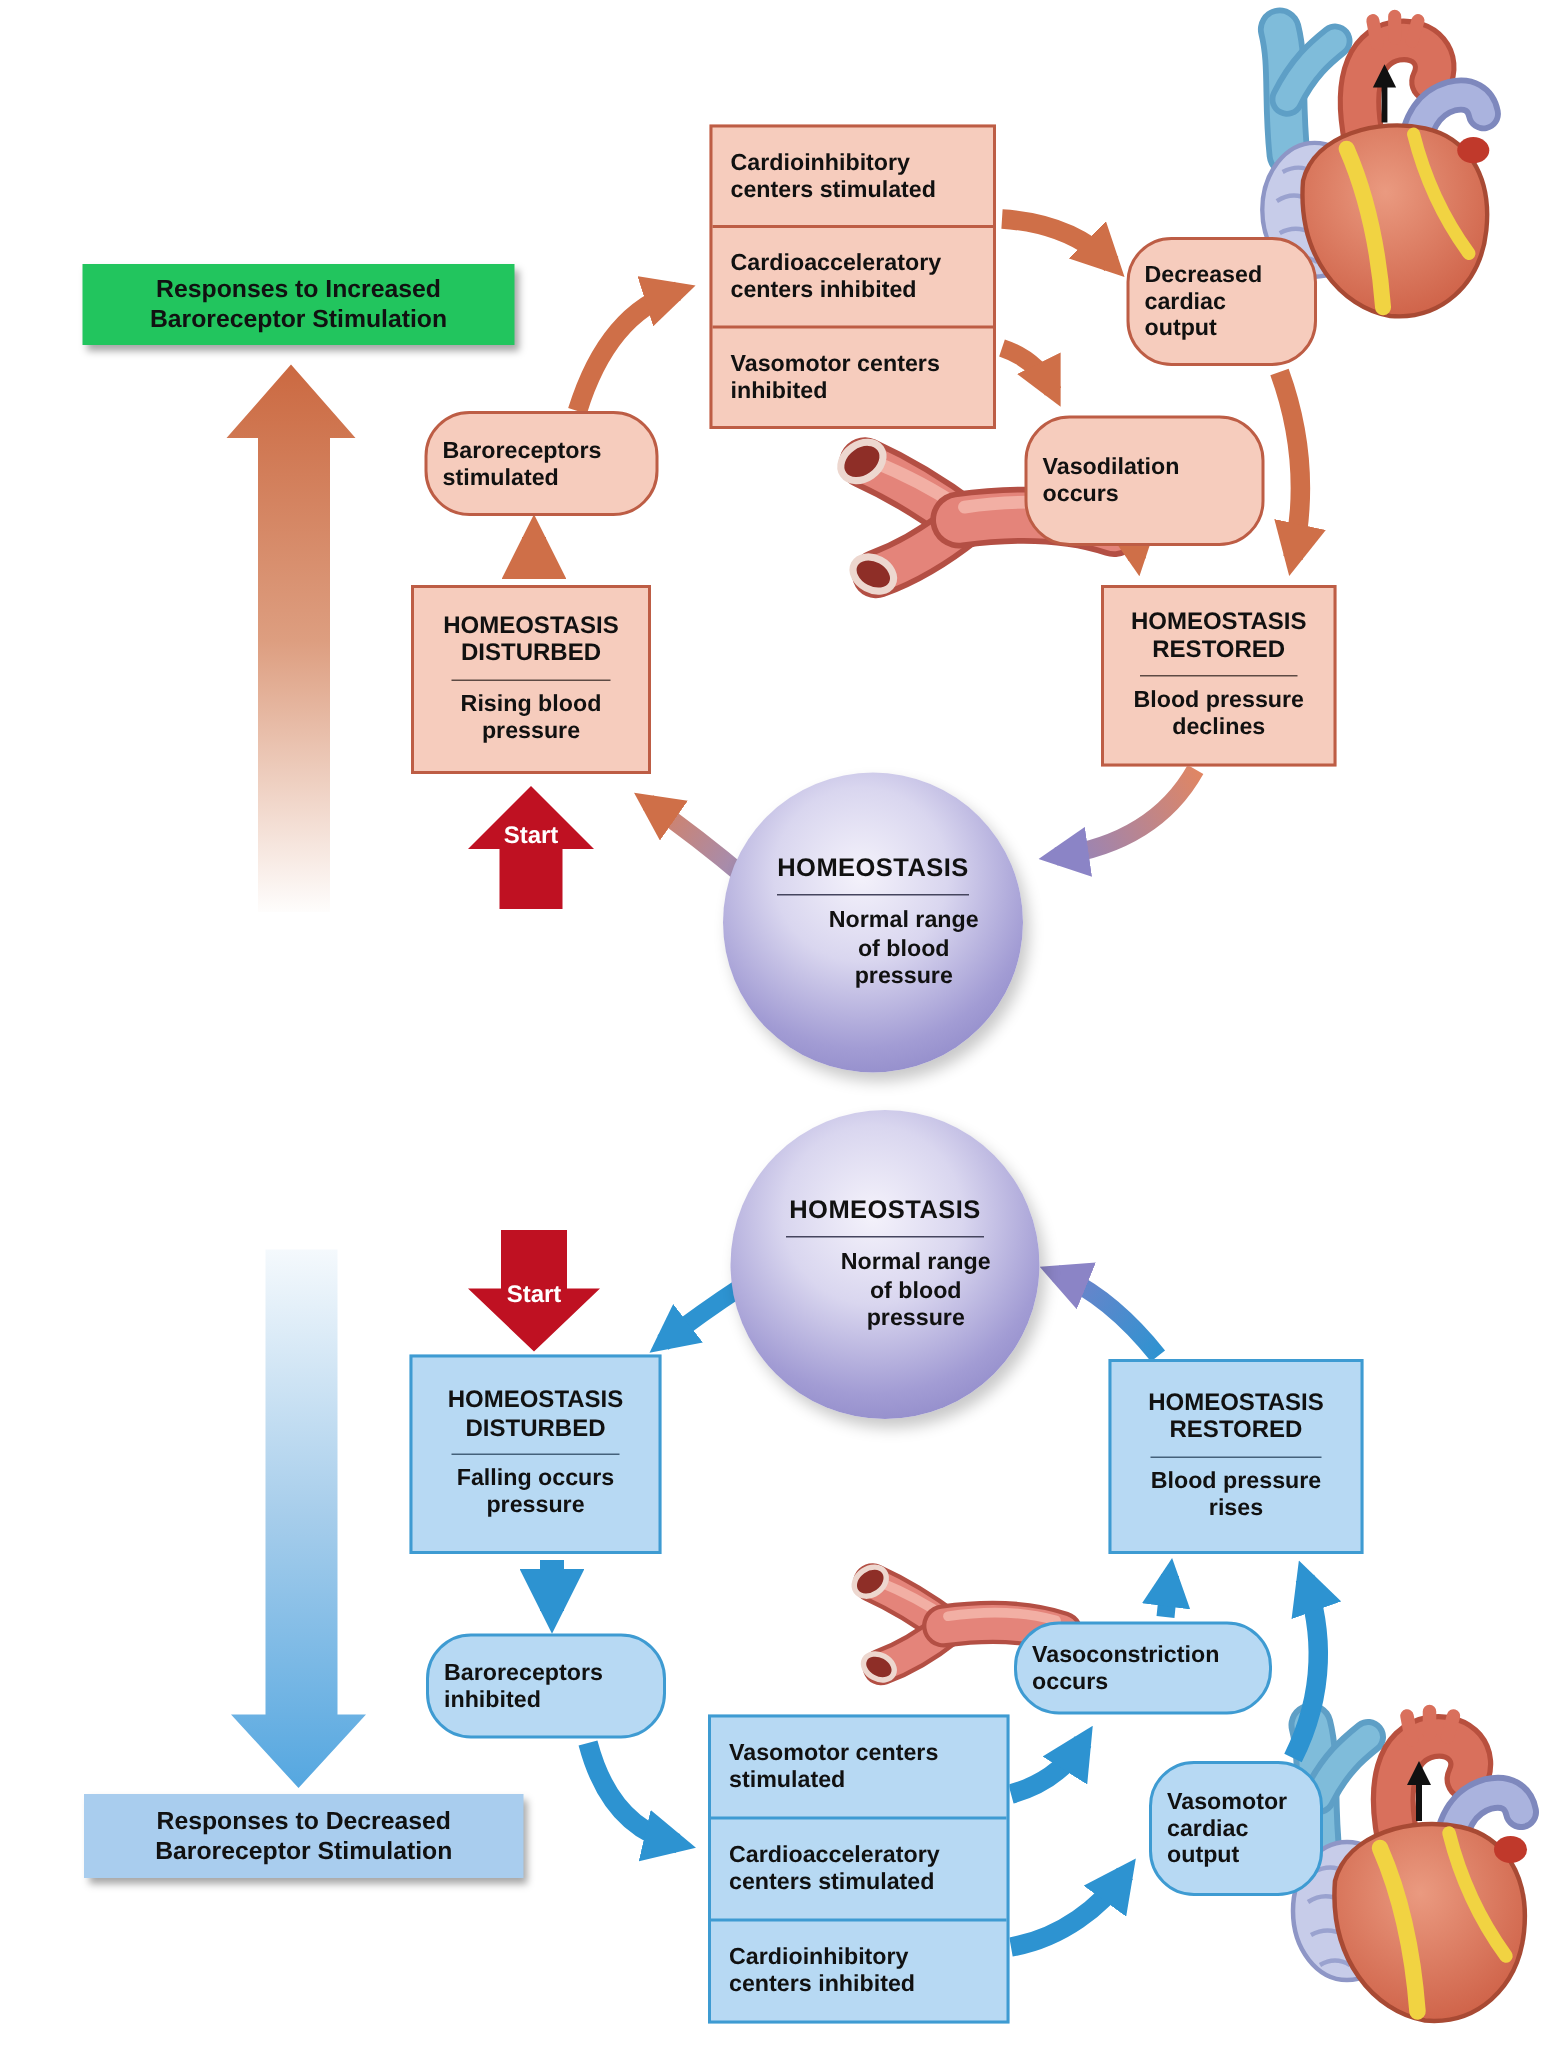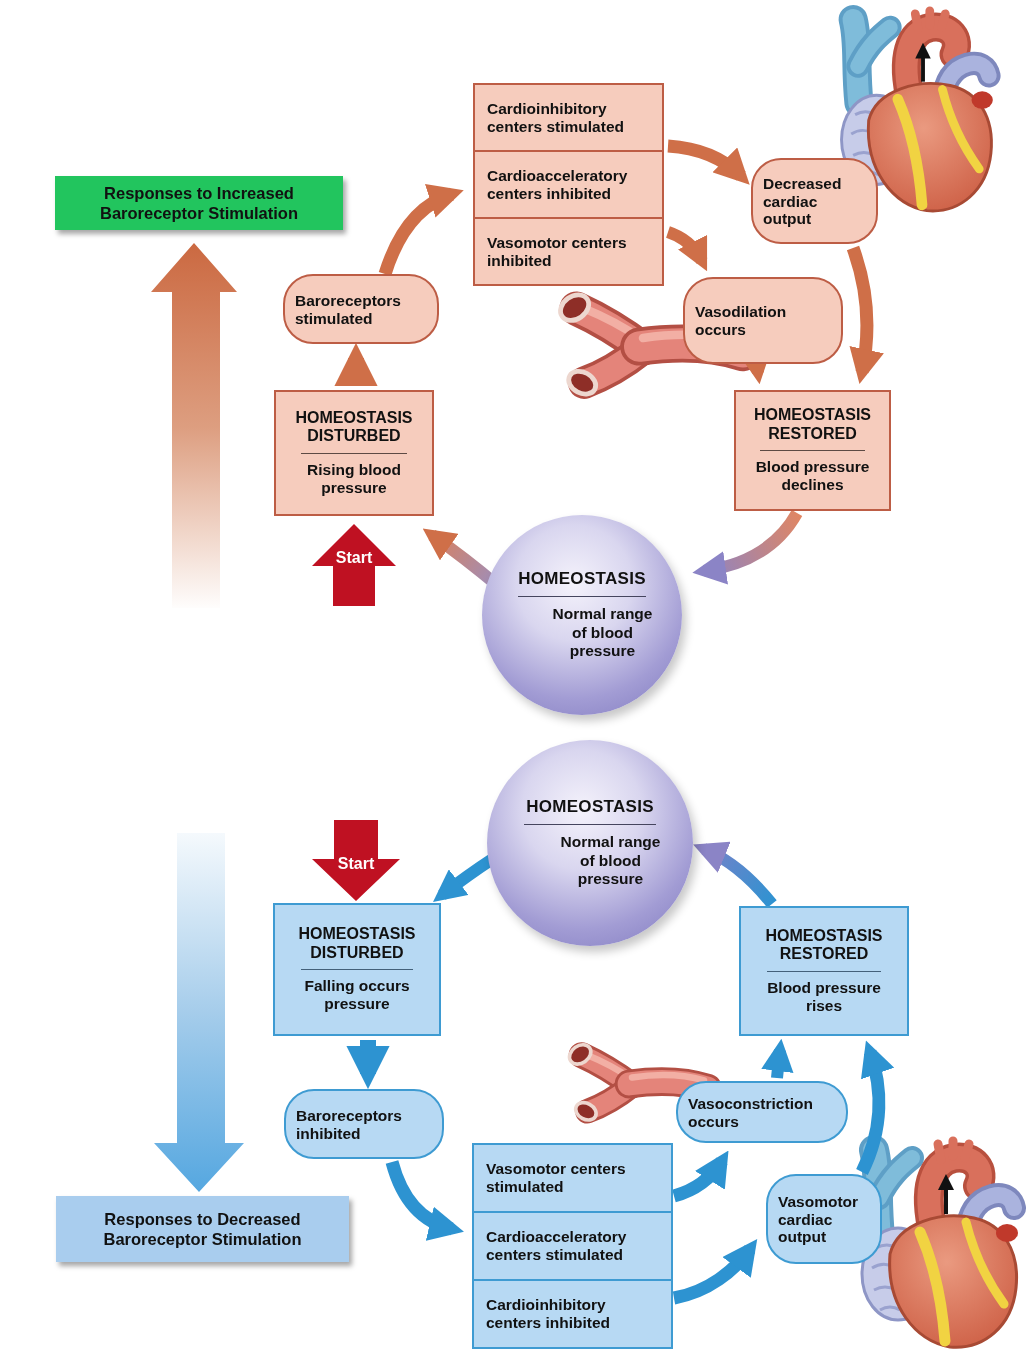--- a/index.html
+++ b/index.html
@@ -239,16 +239,16 @@
 centers inhibited</div>
   </div>
 
   <div class="abs box bluebg preline" style="left:676px;top:1081px;width:172px;height:62px;">Vasoconstriction
 occurs</div>
 
   <div class="abs box bluebg preline" style="left:766px;top:1174px;width:116px;height:90px;">Vasomotor
 cardiac
 output</div>
 
-  <div class="abs seclabel bluelbl preline" style="left:56px;top:1196px;width:293px;height:66px;">Responses to Decreased
+  <div class="abs seclabel bluelbl preline" style="left:56px;top:1196px;width:293px;height:56px;">Responses to Decreased
 Baroreceptor Stimulation</div>
 
 </div>
 
 </body></html>

